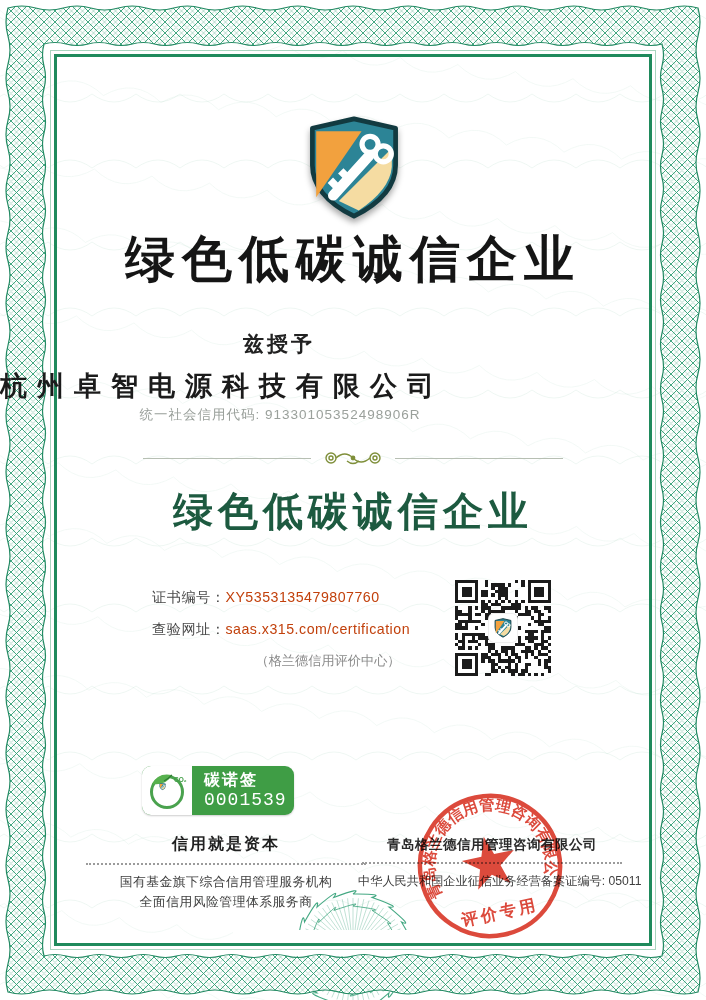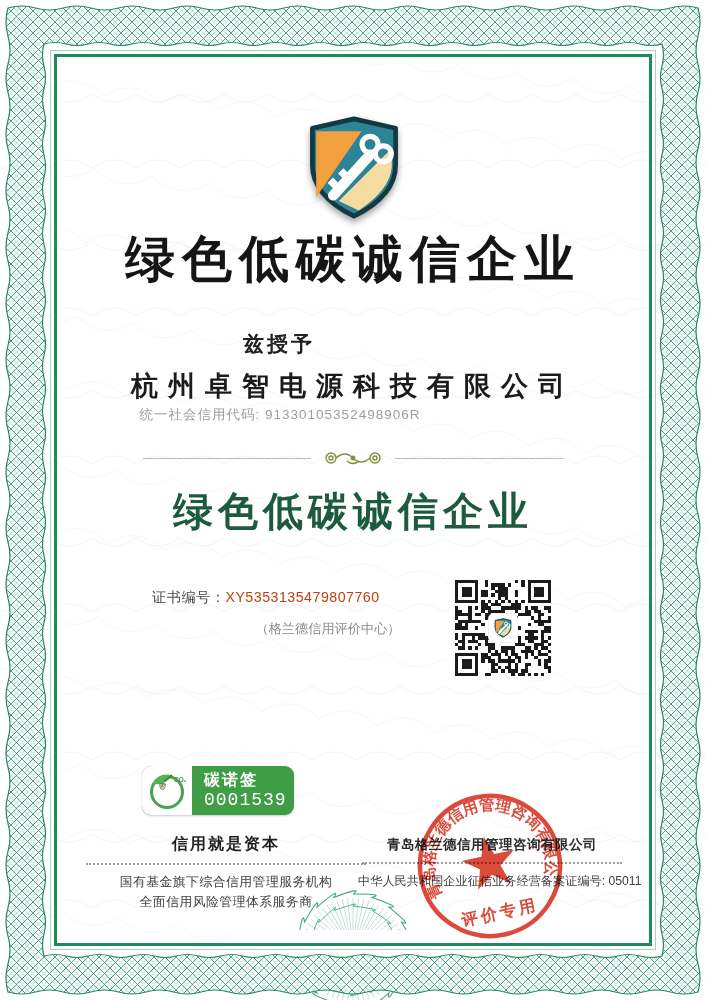--- a/index.html
+++ b/index.html
@@ -9,21 +9,21 @@
   svg.rosette{position:absolute;left:283px;top:880px;z-index:1;}
   .white-band{position:absolute;left:233px;top:930px;width:240px;height:26px;background:#fff;z-index:1;}
   .frame-outer{position:absolute;left:50px;top:50px;right:50px;bottom:50px;border:1px solid #a9d5bf;z-index:2;pointer-events:none;}
   .frame{position:absolute;left:54px;top:54px;right:54px;bottom:54px;border:3px solid #1f8a5c;z-index:2;pointer-events:none;}
   svg.borderband{position:absolute;left:0;top:0;z-index:3;}
   .content{position:absolute;left:0;top:0;width:706px;height:1000px;z-index:4;}
   .emblem{position:absolute;left:306px;top:116px;filter:drop-shadow(0 4px 3px rgba(0,0,0,.35));}
   .title-main{position:absolute;left:0;top:226px;width:706px;text-align:center;font-size:50px;
               font-weight:900;color:#151515;letter-spacing:7px;}
   .award{position:absolute;left:0;top:330px;width:558px;text-align:center;font-size:21px;font-weight:bold;color:#212121;letter-spacing:3px;}
-  .company{position:absolute;left:0;top:368px;width:706px;text-align:center;font-size:27px;font-weight:bold;color:#1b1b1b;letter-spacing:10px;}
+  .company{position:absolute;left:0;top:368px;width:706px;font-size:27px;font-weight:bold;color:#1b1b1b;letter-spacing:10px;}
   .credit{position:absolute;left:0;top:406px;width:560px;text-align:center;font-size:13.5px;color:#9aa09b;letter-spacing:1px;}
   .divider{position:absolute;left:143px;top:446px;width:420px;display:flex;align-items:center;justify-content:center;gap:10px;}
   .dline{display:block;height:1px;background:#b7bfb3;flex:1;}
   .title-green{position:absolute;left:0;top:484px;width:706px;text-align:center;font-size:40px;font-weight:900;color:#1d5a40;letter-spacing:5px;}
   .details{position:absolute;left:152px;top:588px;width:300px;}
   .drow{font-size:14.2px;color:#474747;margin-bottom:13px;letter-spacing:.5px;white-space:nowrap;}
   .dlabel{color:#4a4a4a;}
   .dval{color:#c2410c;text-align:right;}
   .dnote{font-size:13.2px;color:#8b8b8b;text-align:center;width:260px;margin-left:46px;margin-top:12px;}
   .qr{position:absolute;left:455px;top:580px;width:96px;height:96px;}
@@ -189,20 +189,23 @@
         <circle cx="32" cy="12" r="2.4" fill="#7f8f3a"></circle>
       </svg>
       <span class="dline"></span>
     </div>
 
     <div class="title-green">绿色低碳诚信企业</div>
 
     <div class="details">
       <div class="drow">
         <span class="dlabel">证书编号：</span><span class="dval">XY5353135479807760</span>
+      </div>
+      <div class="drow">
+        <span class="dlabel">查验网址：</span><span class="dval">saas.x315.com/certification</span>
       </div>
       <div class="dnote">（格兰德信用评价中心）</div>
     </div>
 
     <div class="qr">
       <svg id="qrSvg" width="96" height="96" viewBox="0 0 29 29" shape-rendering="crispEdges">
           <rect x="9" y="0" width="1" height="1" fill="#1b1b1b"></rect>
           <rect x="18" y="0" width="1" height="1" fill="#1b1b1b"></rect>
           <rect x="20" y="0" width="1" height="1" fill="#1b1b1b"></rect>
           <rect x="9" y="1" width="1" height="1" fill="#1b1b1b"></rect>

